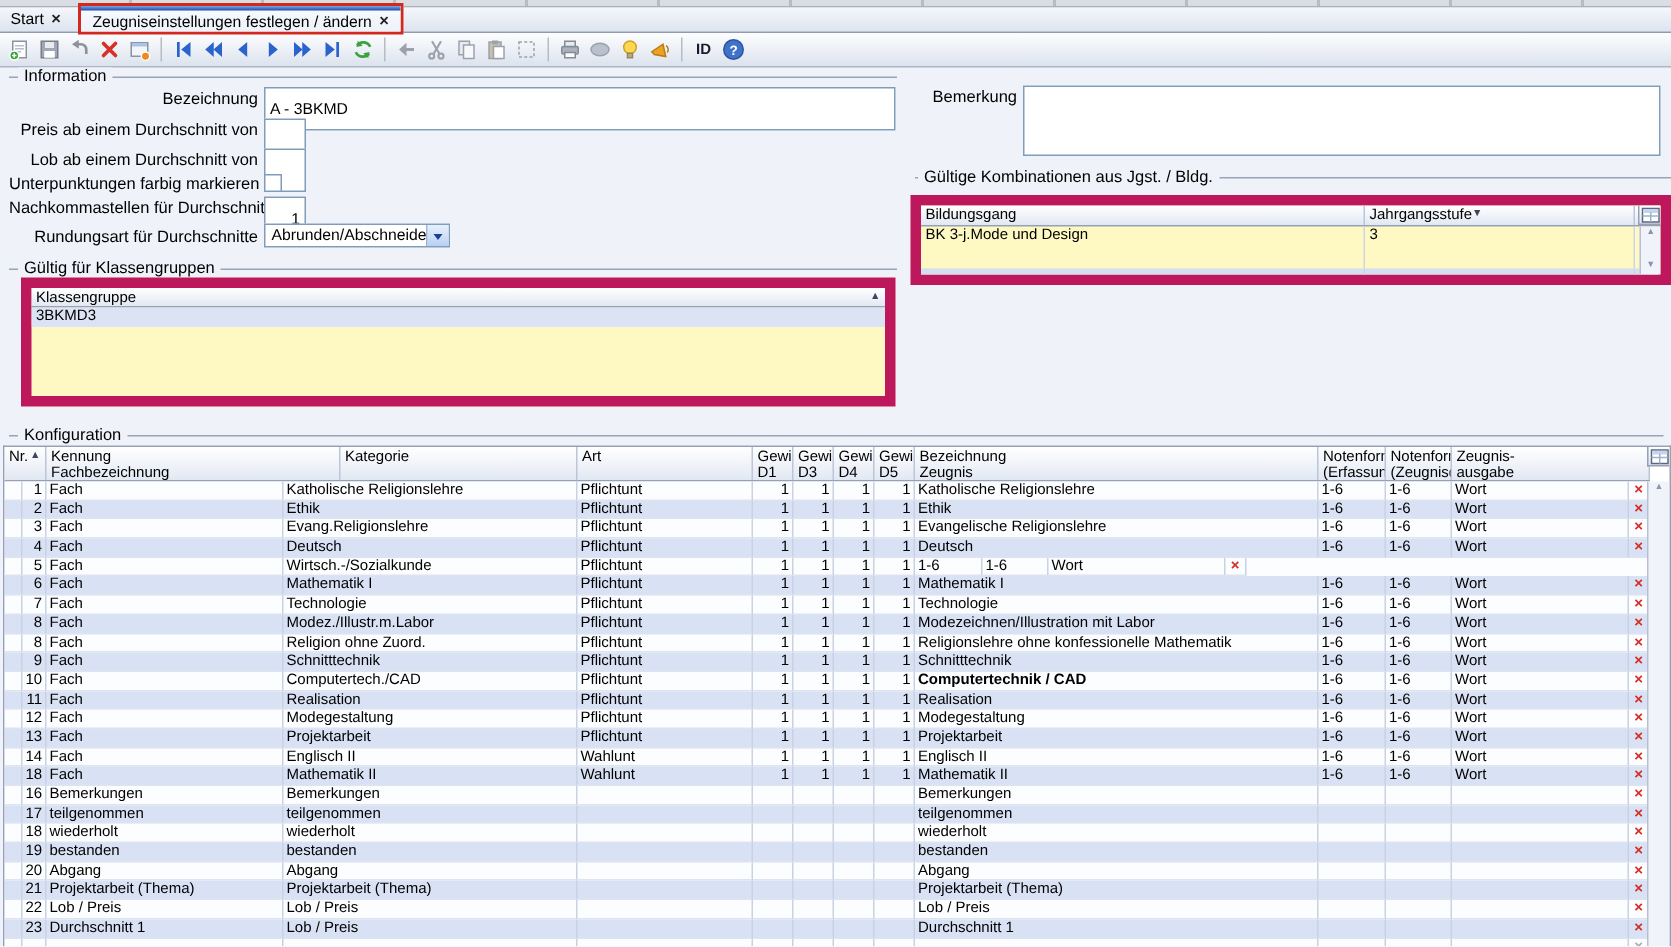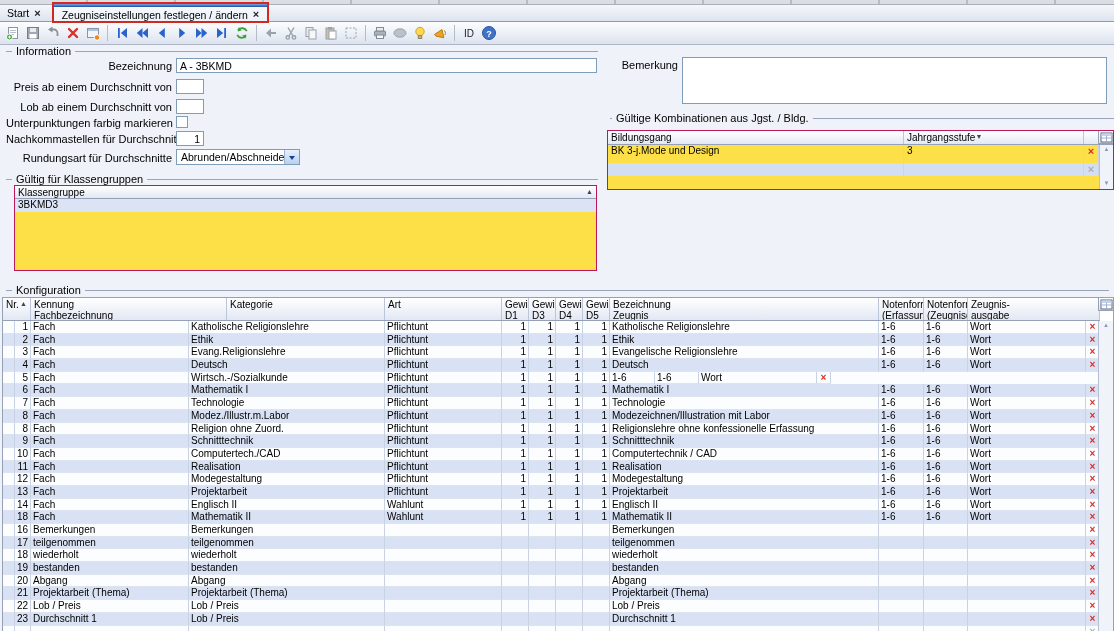--- a/index.html
+++ b/index.html
@@ -21,39 +21,39 @@
   #tab-active{position:relative;display:flex;align-items:center;gap:5px;padding:4px 8px 0;font-size:10.5px;
     background:linear-gradient(#f8fafd,#edf2fa)}
   #tab-active::before{content:"";position:absolute;left:0;top:0;right:0;height:3px;
     background:linear-gradient(#7da3e4,#1d4fa6)}
 
   
   #toolbar{left:0;top:22px;width:1114px;height:23px;background:linear-gradient(#fdfdfe,#dce3ee);
     border-bottom:1px solid #aeb6c6;display:flex;align-items:center;padding-left:3px}
   .tbtn{width:20px;height:20px;display:flex;align-items:center;justify-content:center;flex:none}
   .tsep{width:1px;height:16px;background:#b4bcca;margin:0 4px;flex:none}
-  #id-btn{font-weight:normal;font-size:10px;padding:2px 5px;color:#1a1a2e;flex:none}
+  #id-btn{font-weight:bold;font-size:10px;padding:2px 5px;color:#1a1a2e;flex:none}
 
   
   .group{position:absolute;border-top:1px solid #9aa4b8}
   .glabel{position:absolute;top:-7px;left:6px;background:#eff2f9;padding:0 4px;font-size:11px;white-space:nowrap}
 
   
   .flabel{position:absolute;width:166px;text-align:right;font-size:11px;white-space:nowrap}
-  .inp{position:absolute;background:#fff;border:1px solid #7f9db9;font-size:10.5px;height:15px;padding:1px 3px;line-height:12px}
+  .inp{position:absolute;background:#fff;border:1px solid #7f9db9;font-size:10.5px;height:29px;padding:1px 3px;line-height:12px}
   .cb{position:absolute;width:12px;height:12px;border:1px solid #7f9db9;background:#fff}
   .combo{position:absolute;height:16px;border:1px solid #7f9db9;background:#fff;display:flex}
   .combo-text{flex:1;padding:1px 4px;font-size:10.5px;white-space:nowrap;overflow:hidden}
   .combo-btn{width:15px;background:linear-gradient(#e8f0fd,#b9d0f2);border-left:1px solid #9cb4d8;
     display:flex;align-items:center;justify-content:center}
   .combo-btn::after{content:"";border:3px solid transparent;border-top:4px solid #1c3f94;margin-top:4px}
   textarea.inp{height:47px;resize:none;font-family:inherit}
 
   
-  .tbl{position:absolute;border:1px solid #be185d;background:#fde047;overflow:hidden}
+  .tbl{position:absolute;border:7px solid #be185d;background:#fef9c3;overflow:hidden}
   .thead{display:flex;background:linear-gradient(#ffffff,#e2e8f3);border-bottom:1px solid #96a0b6}
   .hcell{font-size:10px;line-height:11px;padding:1px 3px;border-right:1px solid #bcc6d8;overflow:hidden;white-space:pre-line}
   .trow{display:flex}
   .tcell{font-size:10px;line-height:12px;padding:0 3px;border-right:1px solid #cdd5e4;overflow:hidden;white-space:nowrap}
   .sel .tcell{background:#d3def2}
   .delx{color:#d62f27;font-weight:bold;font-size:11px;text-align:center;padding:0}
   .delx.gray{color:#a8aeb8}
   .sort-asc{font-size:7px;color:#3c465a;line-height:10px}
   .filter-arrow{font-size:7px;color:#3c465a;line-height:10px}
   .vtrack{position:absolute;right:0;width:14px;background:#f0f4fa;border-left:1px solid #b6c0d2}
@@ -264,21 +264,21 @@
   </div>
   <div class="tbl" style="left:607px;top:130px;width:507px;height:60px">
     <div class="thead" style="height:14px">
       <div class="hcell" style="width:296px">Bildungsgang</div>
       <div class="hcell" style="width:180px;display:flex;justify-content:flex-start">
         <span>Jahrgangsstufe</span>
         <span class="filter-arrow">▼</span>
       </div>
       <div class="hcell" style="width:15px;border-right:none"></div>
     </div>
-    <div class="trow" style="height:18px">
+    <div class="trow" style="height:28px">
       <div class="tcell" style="width:296px">BK 3-j.Mode und Design</div>
       <div class="tcell" style="width:180px">3</div>
       <div class="tcell delx" style="width:15px">×</div>
     </div>
     <div class="trow sel" style="height:13px">
       <div class="tcell" style="width:296px"></div>
       <div class="tcell" style="width:180px"></div>
       <div class="tcell delx gray" style="width:15px">×</div>
     </div>
     <div class="vtrack" style="top:14px;bottom:0">
@@ -467,21 +467,21 @@
         <div class="krow white">
           <div class="kcell" style="width: 12px;"></div>
           <div class="kcell r" style="width: 16px;">8</div>
           <div class="kcell" style="width: 158px;">Fach</div>
           <div class="kcell" style="width: 196px;">Religion ohne Zuord.</div>
           <div class="kcell" style="width: 117px;">Pflichtunt</div>
           <div class="kcell r" style="width: 27px;">1</div>
           <div class="kcell r" style="width: 27px;">1</div>
           <div class="kcell r" style="width: 27px;">1</div>
           <div class="kcell r" style="width: 27px;">1</div>
-          <div class="kcell" style="width: 269px;">Religionslehre ohne konfessionelle Erfassung</div>
+          <div class="kcell" style="width: 269px;">Religionslehre ohne konfessionelle Mathematik</div>
           <div class="kcell" style="width: 45px;">1-6</div>
           <div class="kcell" style="width: 44px;">1-6</div>
           <div class="kcell" style="width: 118px;">Wort</div>
           <div class="kcell delx" style="width: 14px;">×</div>
         </div>
         <div class="krow blue">
           <div class="kcell" style="width: 12px;"></div>
           <div class="kcell r" style="width: 16px;">9</div>
           <div class="kcell" style="width: 158px;">Fach</div>
           <div class="kcell" style="width: 196px;">Schnitttechnik</div>
@@ -499,21 +499,21 @@
         <div class="krow white">
           <div class="kcell" style="width: 12px;"></div>
           <div class="kcell r" style="width: 16px;">10</div>
           <div class="kcell" style="width: 158px;">Fach</div>
           <div class="kcell" style="width: 196px;">Computertech./CAD</div>
           <div class="kcell" style="width: 117px;">Pflichtunt</div>
           <div class="kcell r" style="width: 27px;">1</div>
           <div class="kcell r" style="width: 27px;">1</div>
           <div class="kcell r" style="width: 27px;">1</div>
           <div class="kcell r" style="width: 27px;">1</div>
-          <div class="kcell" style="width: 269px;">Computertechnik / CAD</div>
+          <div class="kcell" style="width: 269px; font-weight: bold;">Computertechnik / CAD</div>
           <div class="kcell" style="width: 45px;">1-6</div>
           <div class="kcell" style="width: 44px;">1-6</div>
           <div class="kcell" style="width: 118px;">Wort</div>
           <div class="kcell delx" style="width: 14px;">×</div>
         </div>
         <div class="krow blue">
           <div class="kcell" style="width: 12px;"></div>
           <div class="kcell r" style="width: 16px;">11</div>
           <div class="kcell" style="width: 158px;">Fach</div>
           <div class="kcell" style="width: 196px;">Realisation</div>

